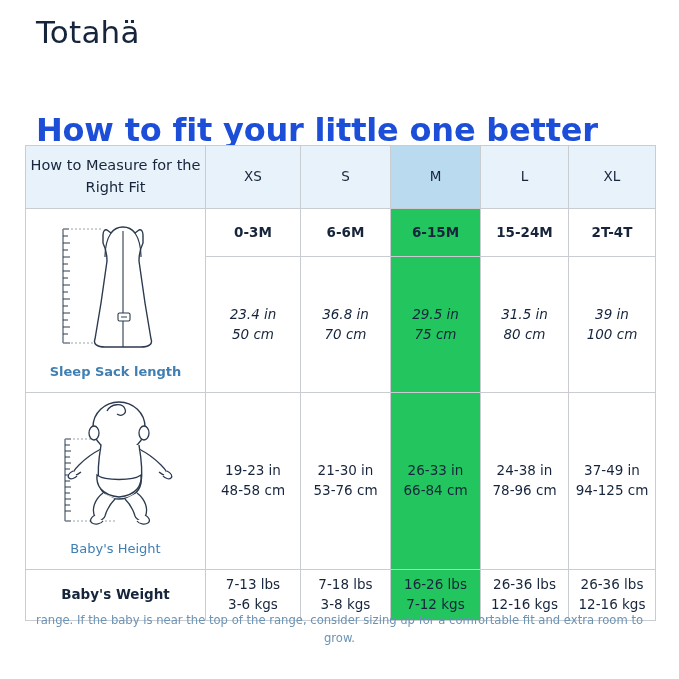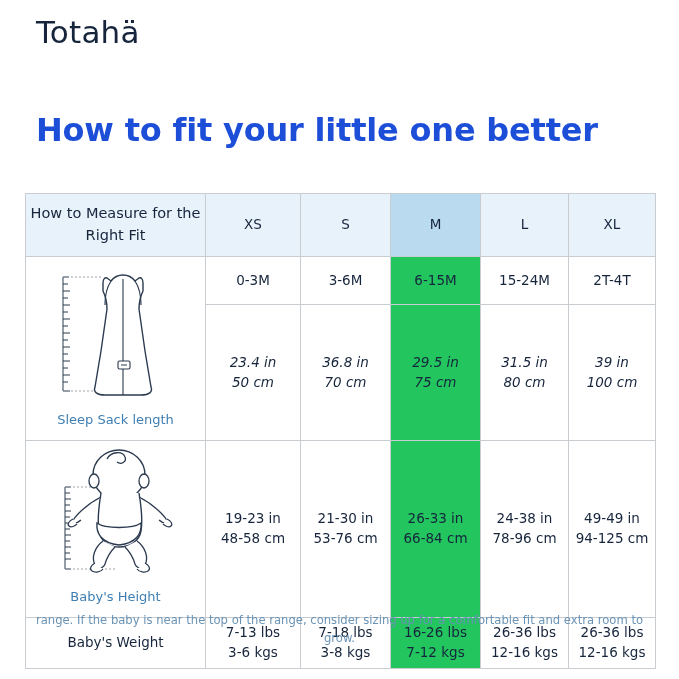--- a/index.html
+++ b/index.html
@@ -61,21 +61,20 @@
   .table-wrap {
     position: absolute;
     left: 25px;
     top: 145px;
     width: 630px;
   }
   table.fit {
     width: 630px;
     border-collapse: collapse;
     table-layout: fixed;
-    margin-top: 48px;
   }
   table.fit td {
     border: 1px solid #c9ccd1;
     text-align: center;
     vertical-align: middle;
     color: #16253c;
     font-size: 13.5px;
     line-height: 1.45;
     font-family: "DejaVu Sans", sans-serif;
   }
@@ -94,21 +93,21 @@
   .hdr.label {
     font-size: 14.5px;
     line-height: 1.5;
   }
   .hdr.sel {
     background: #b9daef;
   }
   .sel-cell {
     background: #22c55e;
   }
-  .row-age td { height: 45px; }
+  .row-age td { height: 45px; font-weight: bold; }
   .row-len td { height: 133px; font-style: italic; }
   .row-ht  td { height: 162px; }
   .row-wt  td { height: 48px; }
 
   .illus-cell {
     padding: 6px 0 8px 0;
   }
   .illus-stack {
     display: flex;
     flex-direction: column;
@@ -117,20 +116,21 @@
   }
   .cap {
     color: #3f7fb3;
     font-size: 13px;
     margin-top: 2px;
     font-family: "DejaVu Sans", sans-serif;
   }
   .wt-label {
     color: #2f7cb8;
     font-size: 13px;
+    font-weight: bold;
   }
   .cellval {
     display: block;
   }
 
   
   .note {
     position: absolute;
     left: 22px;
     top: 612px;
@@ -217,21 +217,21 @@
 
                   <line x1="82" y1="14" x2="82" y2="130" stroke="#2b3a4f" stroke-width="1.1"></line>
                   <rect x="77" y="96" width="12" height="8" rx="1.5" fill="#ffffff" stroke="#2b3a4f" stroke-width="1.1"></rect>
                   <line x1="80" y1="100" x2="86" y2="100" stroke="#2b3a4f" stroke-width="1"></line>
                 </svg>
               </span>
               <span class="cap">Sleep Sack length</span>
             </div>
           </td>
           <td>0-3M</td>
-          <td>3-6M</td>
+          <td>6-6M</td>
           <td class="sel-cell">6-15M</td>
           <td>15-24M</td>
           <td>2T-4T</td>
         </tr>
 
         <tr class="row-len">
           <td>
             <span class="cellval">23.4 in</span>
             <span class="cellval">50 cm</span>
           </td>
@@ -318,21 +318,21 @@
           </td>
           <td class="sel-cell">
             <span class="cellval">26-33 in</span>
             <span class="cellval">66-84 cm</span>
           </td>
           <td>
             <span class="cellval">24-38 in</span>
             <span class="cellval">78-96 cm</span>
           </td>
           <td>
-            <span class="cellval">49-49 in</span>
+            <span class="cellval">37-49 in</span>
             <span class="cellval">94-125 cm</span>
           </td>
         </tr>
 
         <tr class="row-wt">
           <td class="wt-label">Baby's Weight</td>
           <td>
             <span class="cellval">7-13 lbs</span>
             <span class="cellval">3-6 kgs</span>
           </td>

